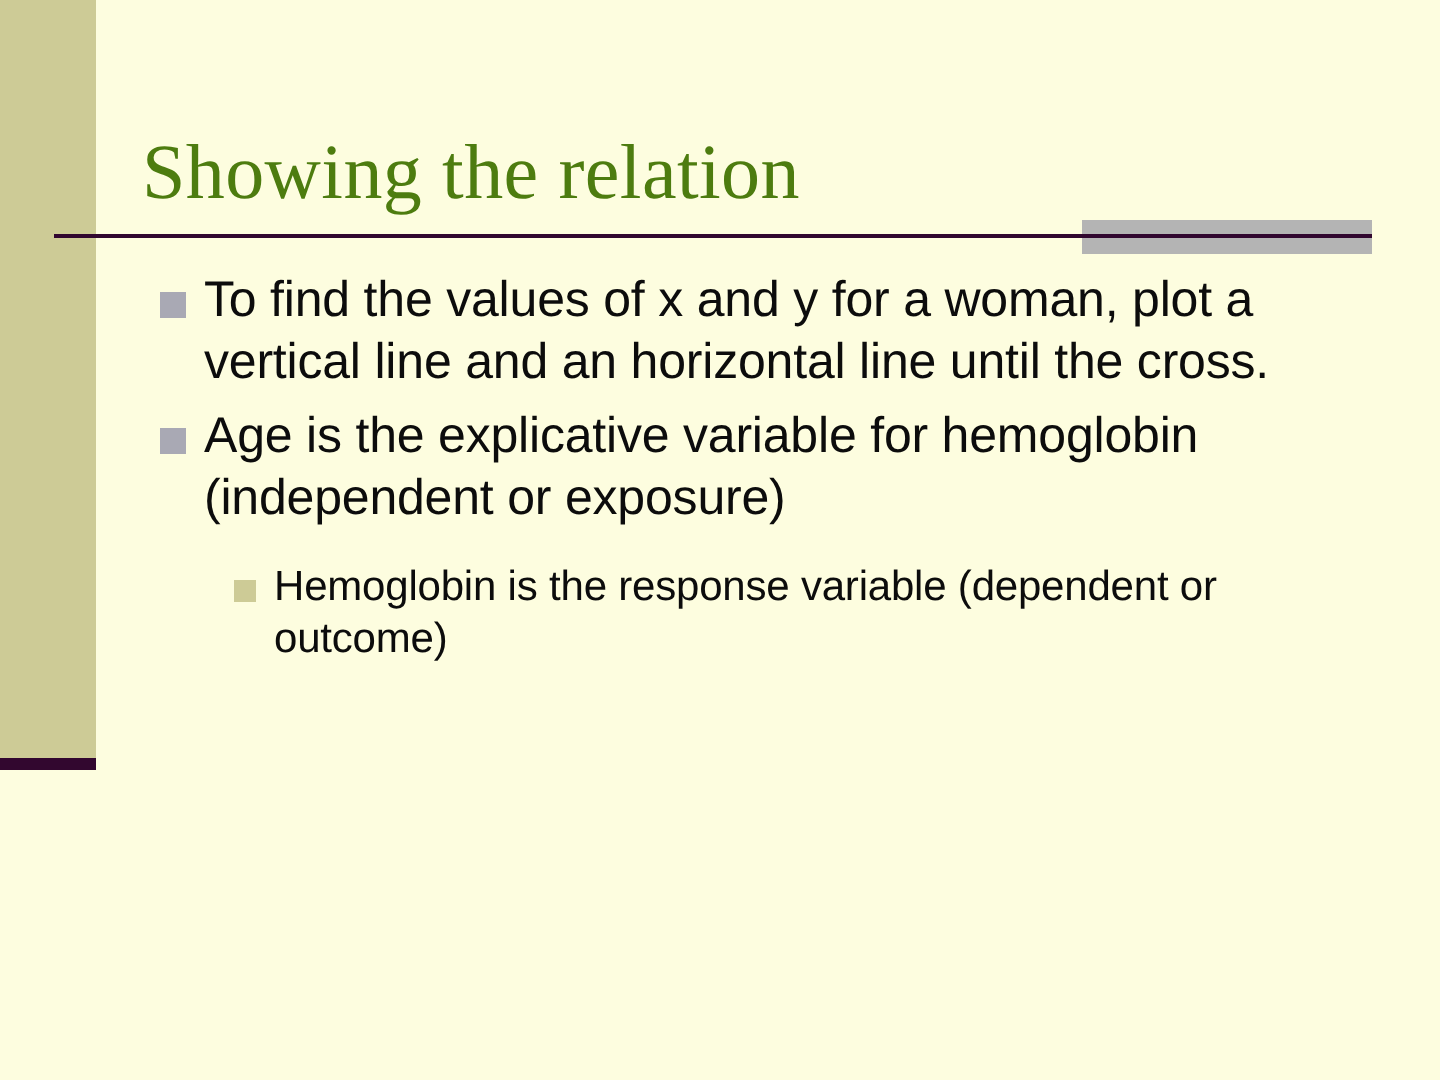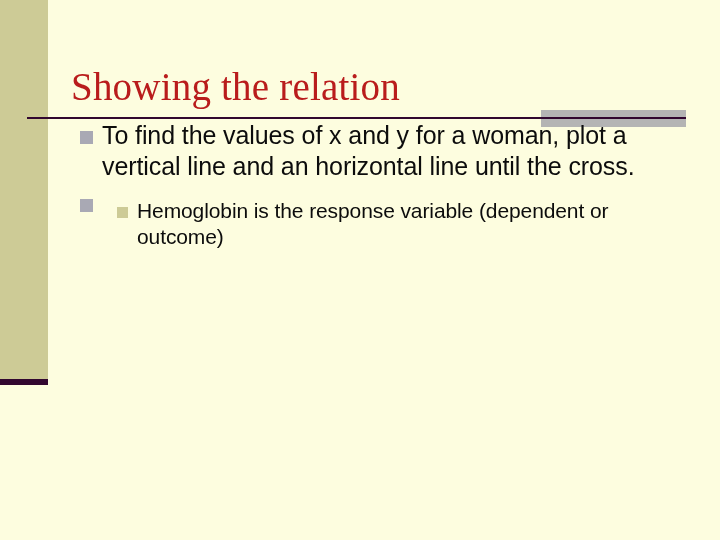--- a/index.html
+++ b/index.html
@@ -43,21 +43,21 @@
   
   .slide-title {
     position: absolute;
     left: 71px;
     top: 38px;
     width: 600px;
     font-family: "Liberation Serif", "DejaVu Serif", serif;
     font-size: 39px;
     line-height: 46px;
     font-weight: normal;
-    color: #b91c1c;
+    color: #4d7c0f;
     letter-spacing: 0.2px;
     white-space: nowrap;
   }
 
   
   .title-rule-accent {
     position: absolute;
     left: 541px;
     top: 110px;
     width: 145px;
@@ -70,21 +70,21 @@
     top: 117px;
     width: 659px;
     height: 2px;
     background: #31072f;
   }
 
   
   .body {
     position: absolute;
     left: 0;
-    top: 120px;
+    top: 135px;
     width: 664px;
   }
   .bullet {
     position: relative;
     padding-left: 102px;
     padding-right: 18px;
     margin: 0 0 6px 0;
     font-size: 25px;
     line-height: 31px;
     color: #0c0c0c;
@@ -133,20 +133,21 @@
   <div class="body">
 
     <div class="bullet">
       <span class="marker"></span>
       <span class="text">To find the values of x and y for a woman, plot a vertical line and an horizontal line until the cross.</span>
     </div>
 
 
     <div class="bullet">
       <span class="marker"></span>
+      <span class="text">Age is the explicative variable for hemoglobin (independent or exposure)</span>
     </div>
 
     <div class="bullet sub">
       <span class="marker"></span>
       <span class="text">Hemoglobin is the response variable (dependent or outcome)</span>
     </div>
 
   </div>
 
 </div>

